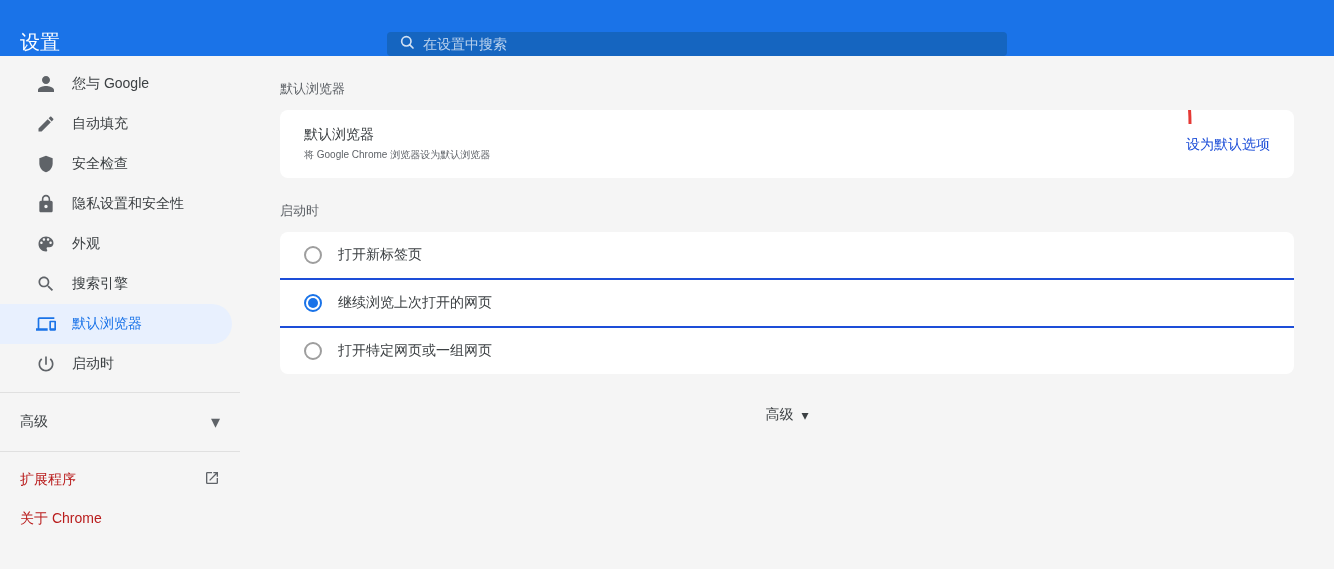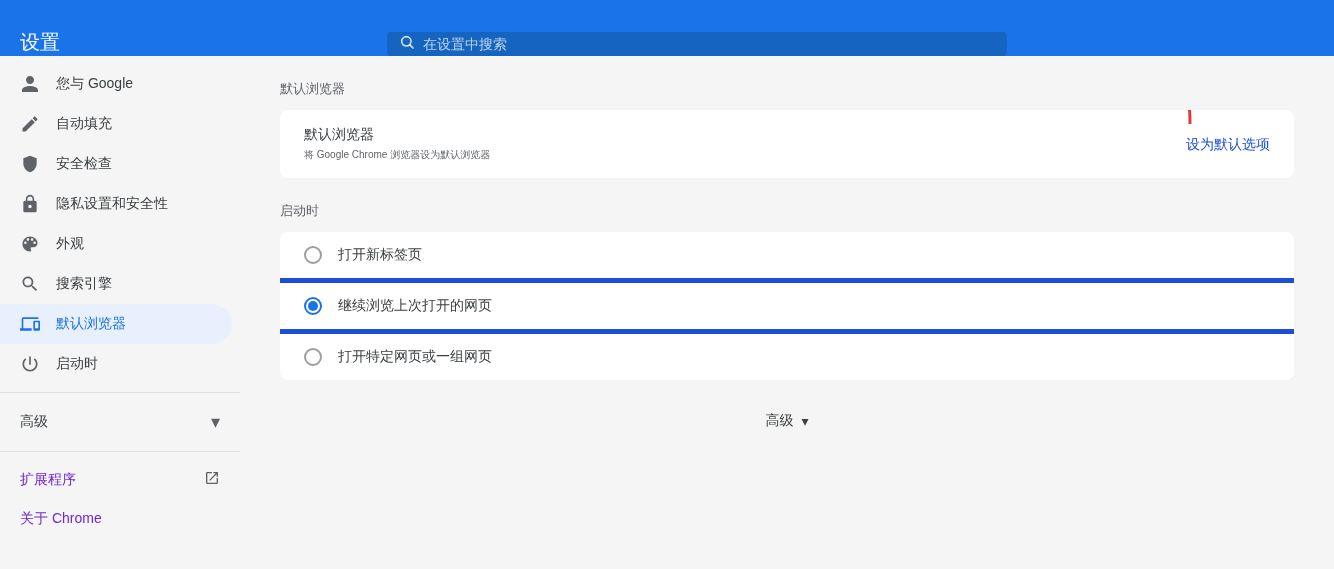--- a/index.html
+++ b/index.html
@@ -67,21 +67,21 @@
     .sidebar {
       width: 240px;
       background: #f5f5f5;
       padding: 8px 0;
       flex-shrink: 0;
       overflow-y: auto;
     }
     .sidebar-item {
       display: flex;
       align-items: center;
-      padding: 10px 20px;
+      padding: 10px 36px;
       cursor: pointer;
       font-size: 14px;
       color: #3c4043;
       gap: 16px;
       border-radius: 0 24px 24px 0;
       margin-right: 8px;
     }
     .sidebar-item.active {
       background: #e8f0fe;
       color: #1a73e8;
@@ -122,21 +122,21 @@
       height: 1px;
       background: #e0e0e0;
       margin: 8px 0;
     }
     .sidebar-bottom-item {
       display: flex;
       align-items: center;
       padding: 10px 20px;
       cursor: pointer;
       font-size: 14px;
-      color: #6d28d9;
+      color: #b91c1c;
       gap: 16px;
       justify-content: space-between;
     }
 
     
     .content {
       flex: 1;
       background: #f5f5f5;
       padding: 24px 40px;
       overflow-y: auto;
@@ -195,21 +195,21 @@
       overflow: hidden;
     }
     .radio-row {
       display: flex;
       align-items: center;
       padding: 14px 24px;
       gap: 16px;
       cursor: pointer;
       font-size: 14px;
       color: #3c4043;
-      border-bottom: 5px solid #1d4ed8;
+      border-bottom: 2px solid #1d4ed8;
     }
     .radio-row:last-child {
       border-bottom: none;
     }
     .radio-circle {
       width: 18px;
       height: 18px;
       border-radius: 50%;
       border: 2px solid #9e9e9e;
       display: flex;

